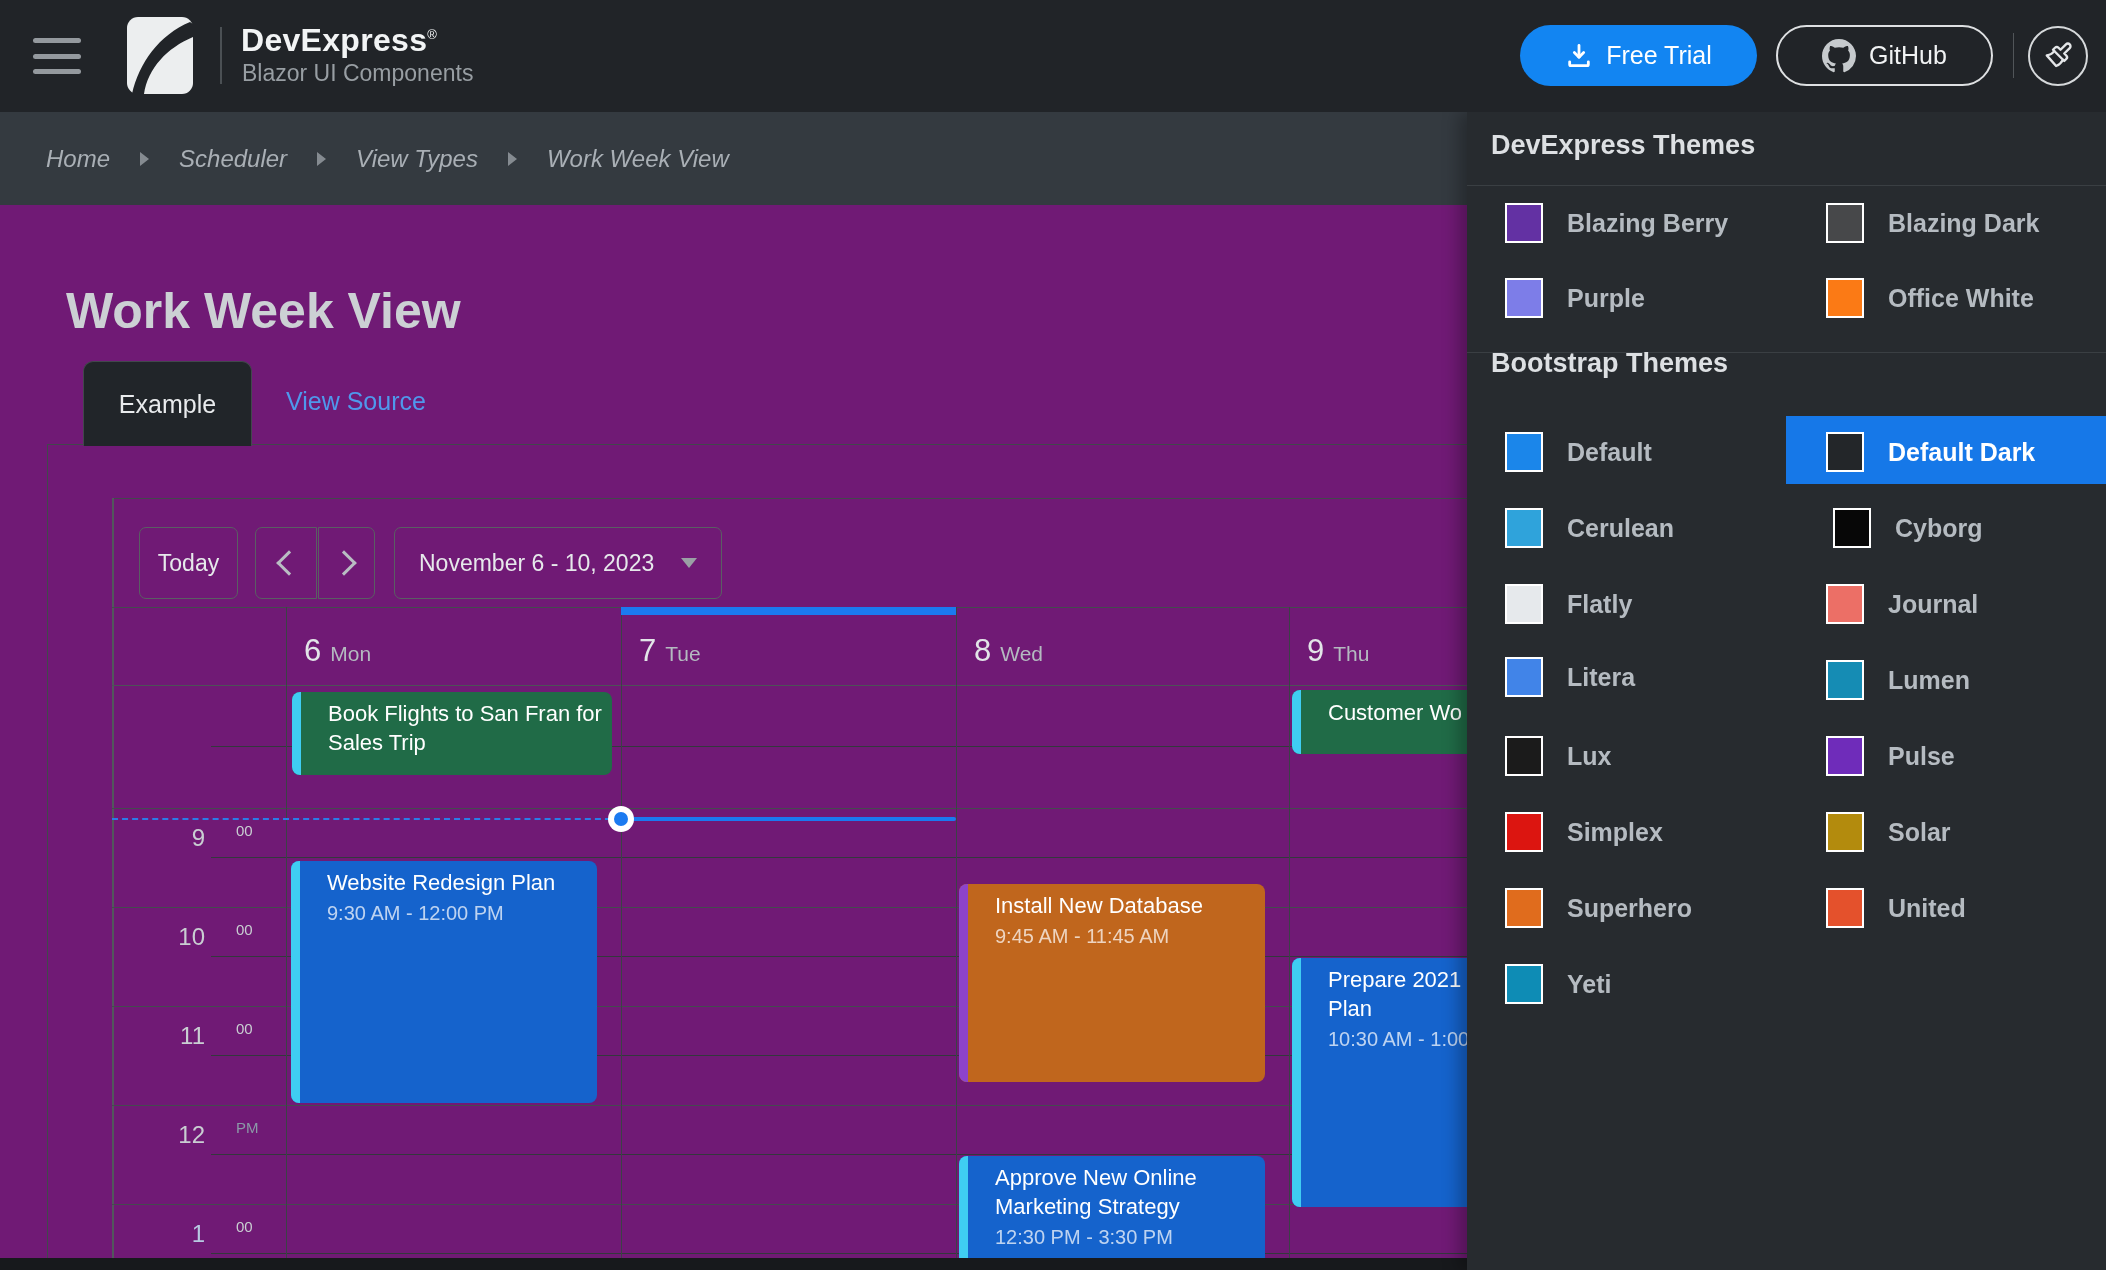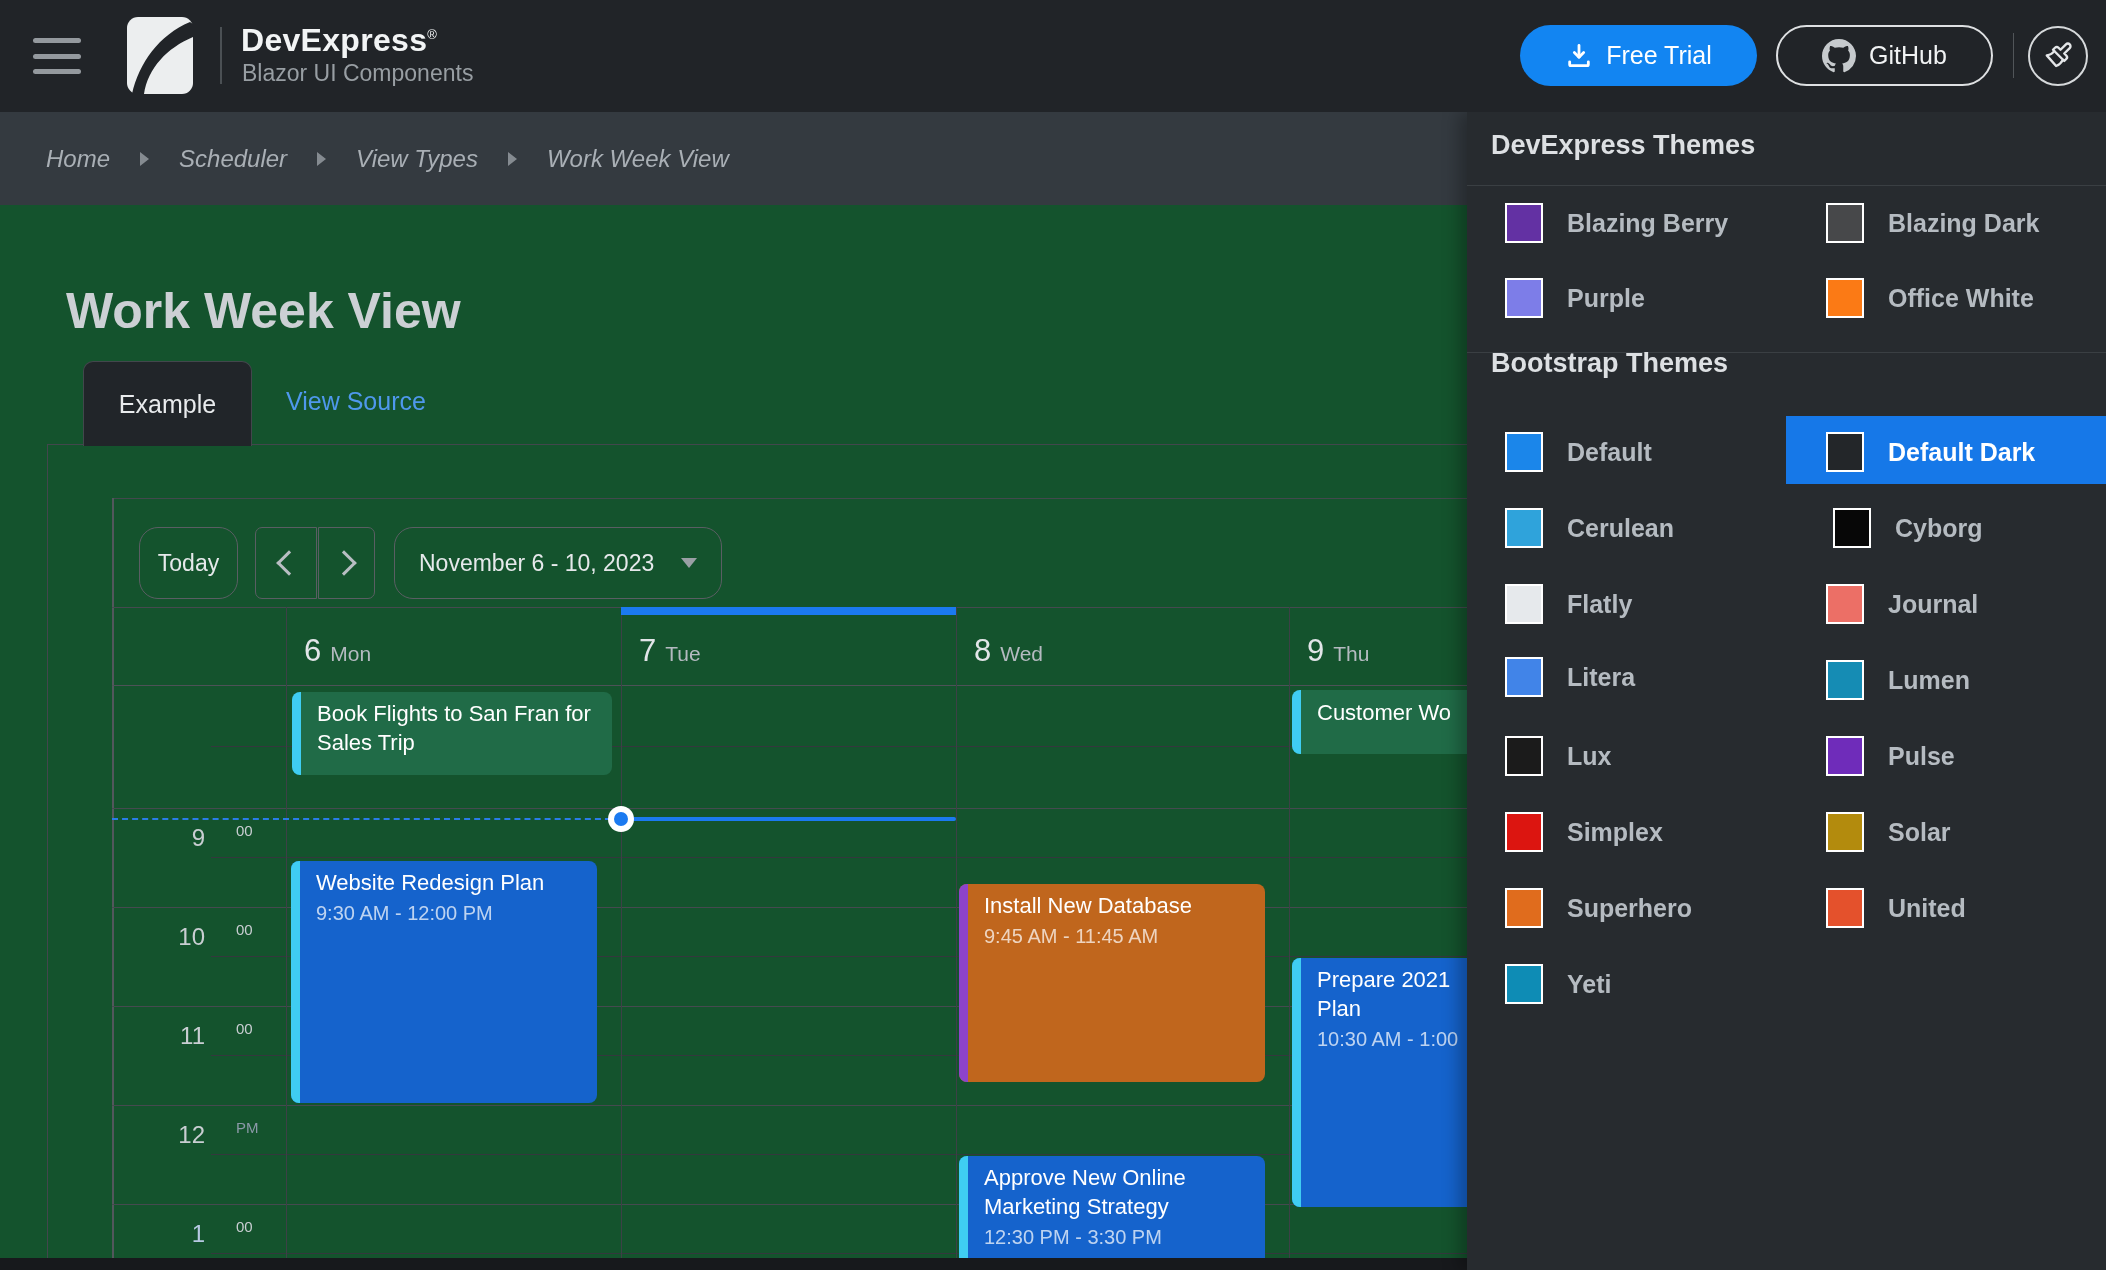--- a/index.html
+++ b/index.html
@@ -1,17 +1,17 @@
 <!DOCTYPE html>
 <html><head>
 <meta charset="utf-8">
 <style>
   html,body{margin:0;padding:0;background:#15181b;}
   #stage{position:relative;width:2106px;height:1270px;overflow:hidden;
-         background:#14532d;font-family:"Liberation Sans",sans-serif;
+         background:#701a75;font-family:"Liberation Sans",sans-serif;
          -webkit-font-smoothing:antialiased;}
 
   
   #topbar{position:absolute;left:0;top:0;width:2106px;height:112px;background:#212428;z-index:30;}
   #hamburger{position:absolute;left:33px;top:38px;width:48px;height:36px;display:flex;
              flex-direction:column;justify-content:space-between;cursor:pointer;}
   #hamburger span{display:block;height:5px;border-radius:3px;background:#94999e;}
   #logo{position:absolute;left:127px;top:17px;}
   #brand-divider{position:absolute;left:220px;top:27px;width:2px;height:57px;background:#4b5054;}
   #brand-name{position:absolute;left:241px;top:22px;font-size:32px;font-weight:800;color:#f2f4f5;letter-spacing:.3px;}
@@ -41,21 +41,21 @@
   #card-left-border{position:absolute;left:47px;top:444px;width:1px;height:814px;background:#42474c;z-index:1;}
   #tab-example{position:absolute;left:83px;top:361px;width:167px;height:84px;background:#212529;
                border:1px solid #42474c;border-bottom:none;border-radius:10px 10px 0 0;z-index:3;
                display:flex;align-items:center;justify-content:center;font-size:25px;color:#e9ebed;cursor:pointer;}
   #tab-view-source{position:absolute;left:286px;top:387px;font-size:25px;color:#4f98ec;cursor:pointer;z-index:3;}
 
   
   #sch-border-left{position:absolute;left:112px;top:498px;width:2px;height:760px;background:#52575c;z-index:1;}
   #sch-border-top{position:absolute;left:112px;top:498px;width:1355px;height:1px;background:#43484d;z-index:1;}
   .tb-btn{position:absolute;top:527px;height:72px;box-sizing:border-box;border:1px solid #5a5e63;
-          border-radius:19px;display:flex;align-items:center;justify-content:center;
+          border-radius:7px;display:flex;align-items:center;justify-content:center;
           color:#e6e9eb;font-size:23px;cursor:pointer;background:transparent;z-index:2;}
   #btn-today{left:139px;width:99px;}
   #btn-prev{left:255px;width:62px;border-radius:7px 0 0 7px;}
   #btn-next{left:318px;width:57px;border-radius:0 7px 7px 0;}
   .chev{width:15px;height:15px;border-left:3px solid #b9bec3;border-bottom:3px solid #b9bec3;}
   .chev.left{transform:rotate(45deg);margin-left:6px;}
   .chev.right{transform:rotate(-135deg);margin-right:6px;}
   #btn-range{left:394px;width:328px;justify-content:space-between;padding:0 24px;}
   .caret-down{width:0;height:0;border-left:8px solid transparent;border-right:8px solid transparent;
               border-top:10px solid #9aa0a5;}
@@ -72,21 +72,21 @@
   .pm-suf{color:#8b99a8;}
   .pm-num{color:#b7c9e2;}
 
   
   #ct-dashed{position:absolute;left:112px;top:818px;width:509px;border-top:2px dashed #2a7de8;z-index:2;}
   #ct-solid{position:absolute;left:621px;top:817px;width:335px;height:4px;background:#1b7af0;border-radius:2px;z-index:2;}
   #ct-dot{position:absolute;left:608px;top:806px;width:26px;height:26px;border-radius:50%;background:#fff;z-index:3;}
   #ct-dot::after{content:"";position:absolute;left:6px;top:6px;width:14px;height:14px;border-radius:50%;background:#1b7af0;}
 
   
-  .ev{position:absolute;border-radius:8px;overflow:hidden;padding:7px 10px 0 25px;
+  .ev{position:absolute;border-radius:8px;overflow:hidden;padding:7px 10px 0 36px;
       box-sizing:border-box;z-index:4;cursor:pointer;}
   .ev::before{content:"";position:absolute;left:0;top:0;bottom:0;width:9px;background:var(--stripe,#3fcdf2);}
   .ev-t{font-size:22px;line-height:29px;color:#fff;}
   .ev-time{font-size:20px;line-height:26px;color:rgba(255,255,255,.72);margin-top:3px;white-space:nowrap;}
   .ev0{left:292px;top:692px;width:320px;height:83px;}
   .ev1{left:1292px;top:690px;width:186px;height:64px;padding-top:8px;}
   .ev1 .ev-t{white-space:nowrap;}
   .ev2{left:291px;top:861px;width:306px;height:242px;}
   .ev3{left:624px;top:910px;width:306px;height:297px;}
   .ev4{left:959px;top:884px;width:306px;height:198px;}

